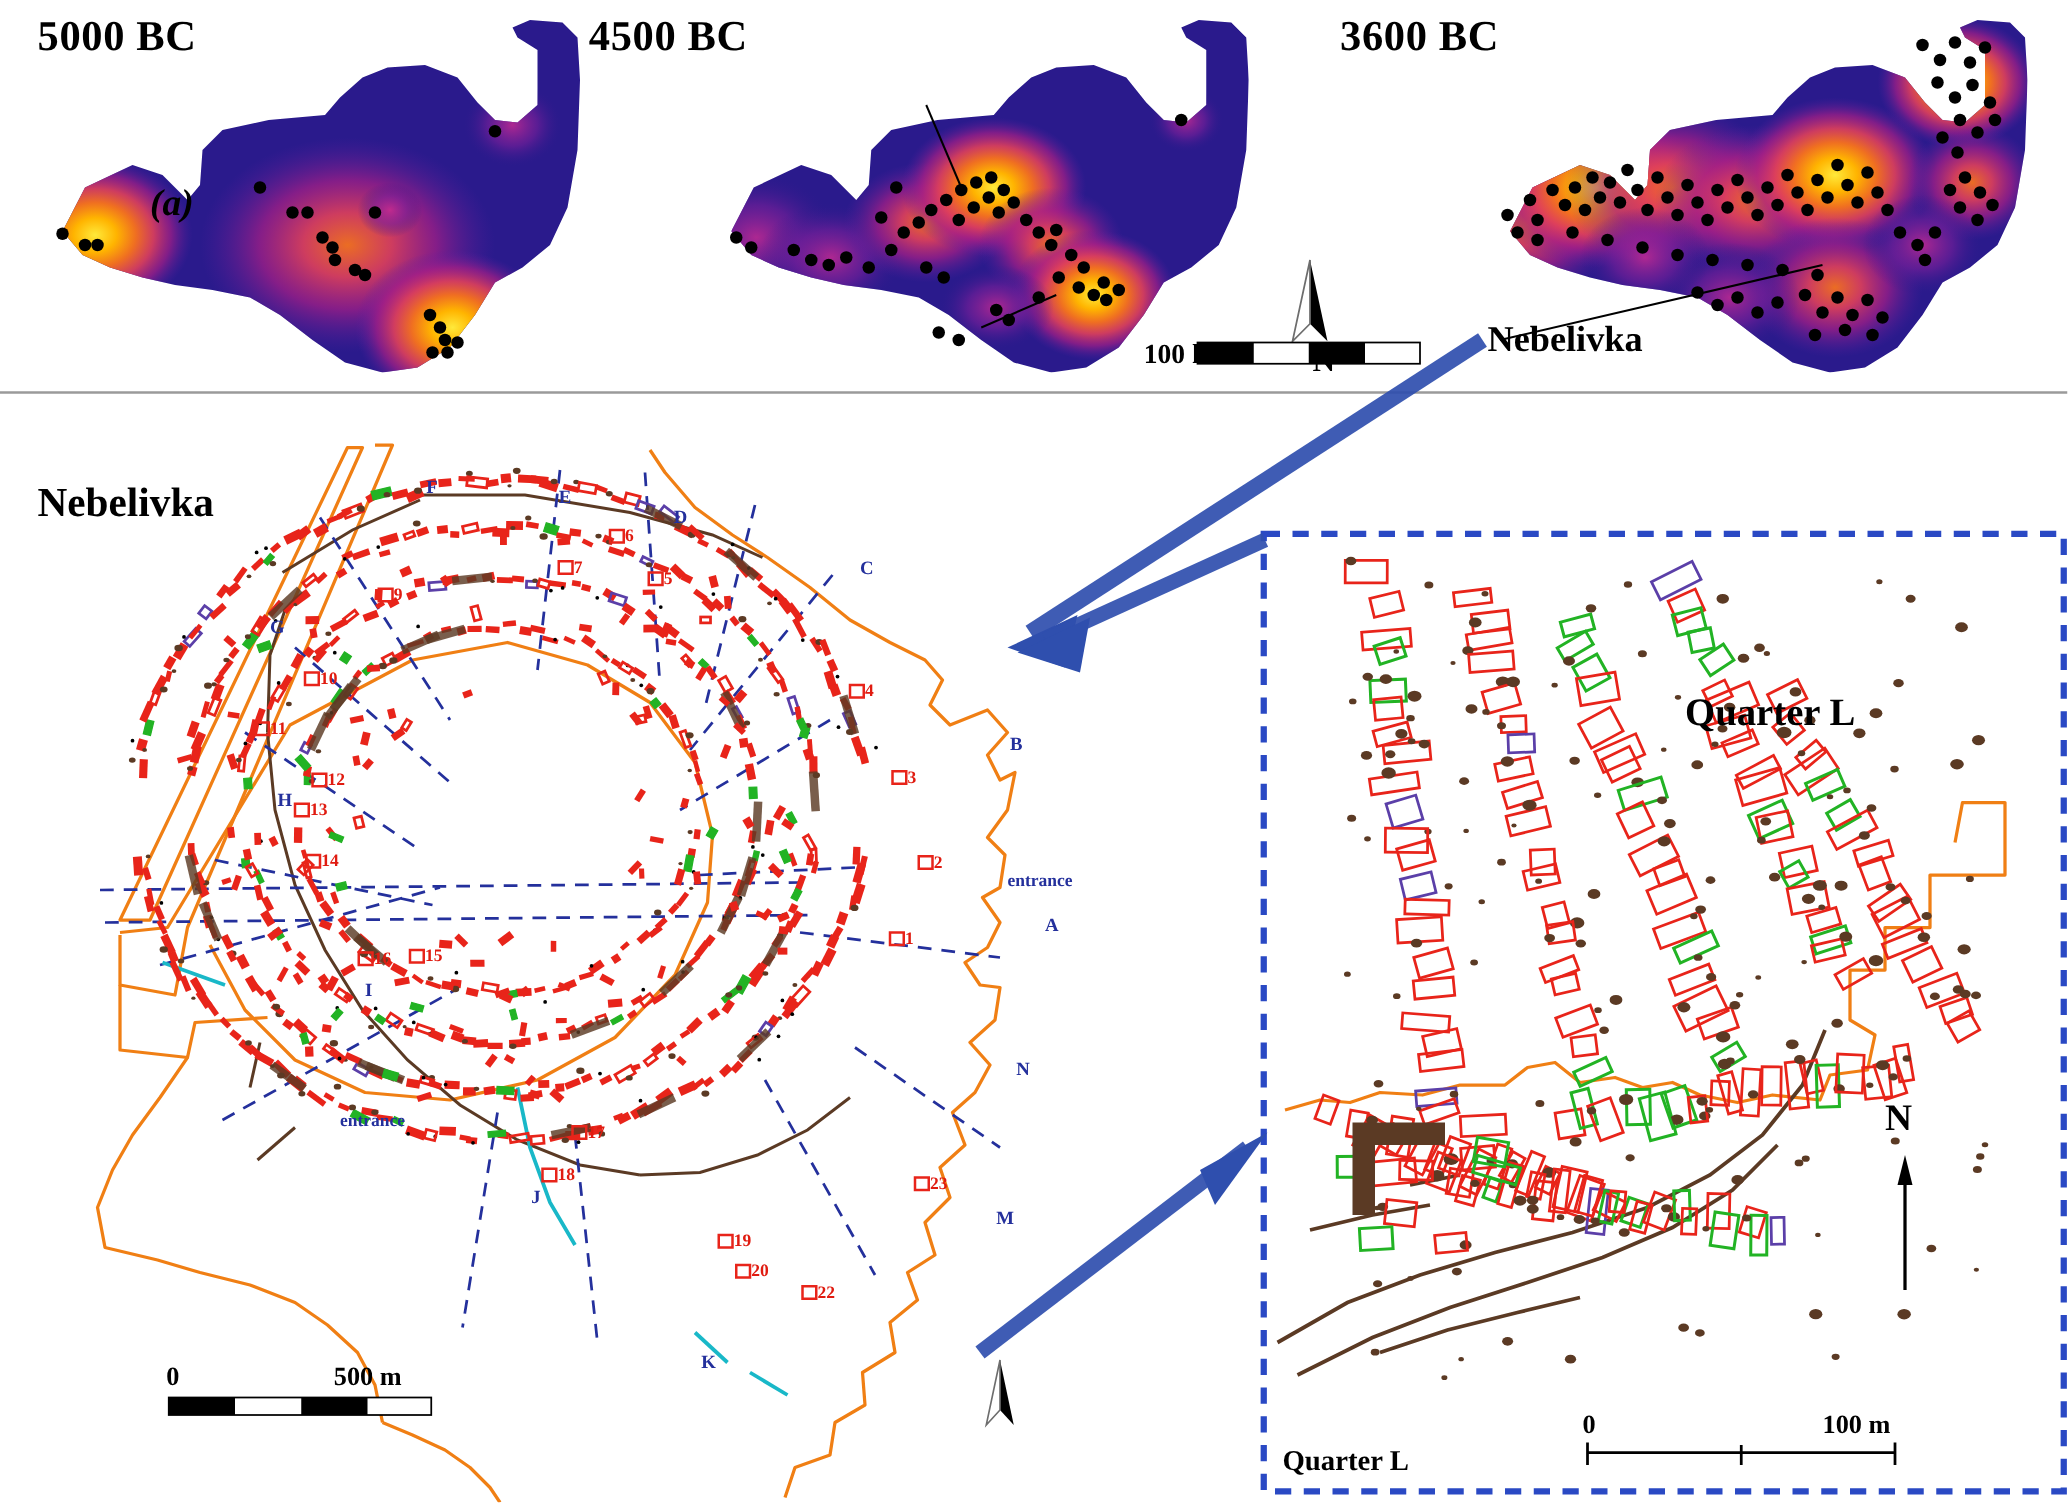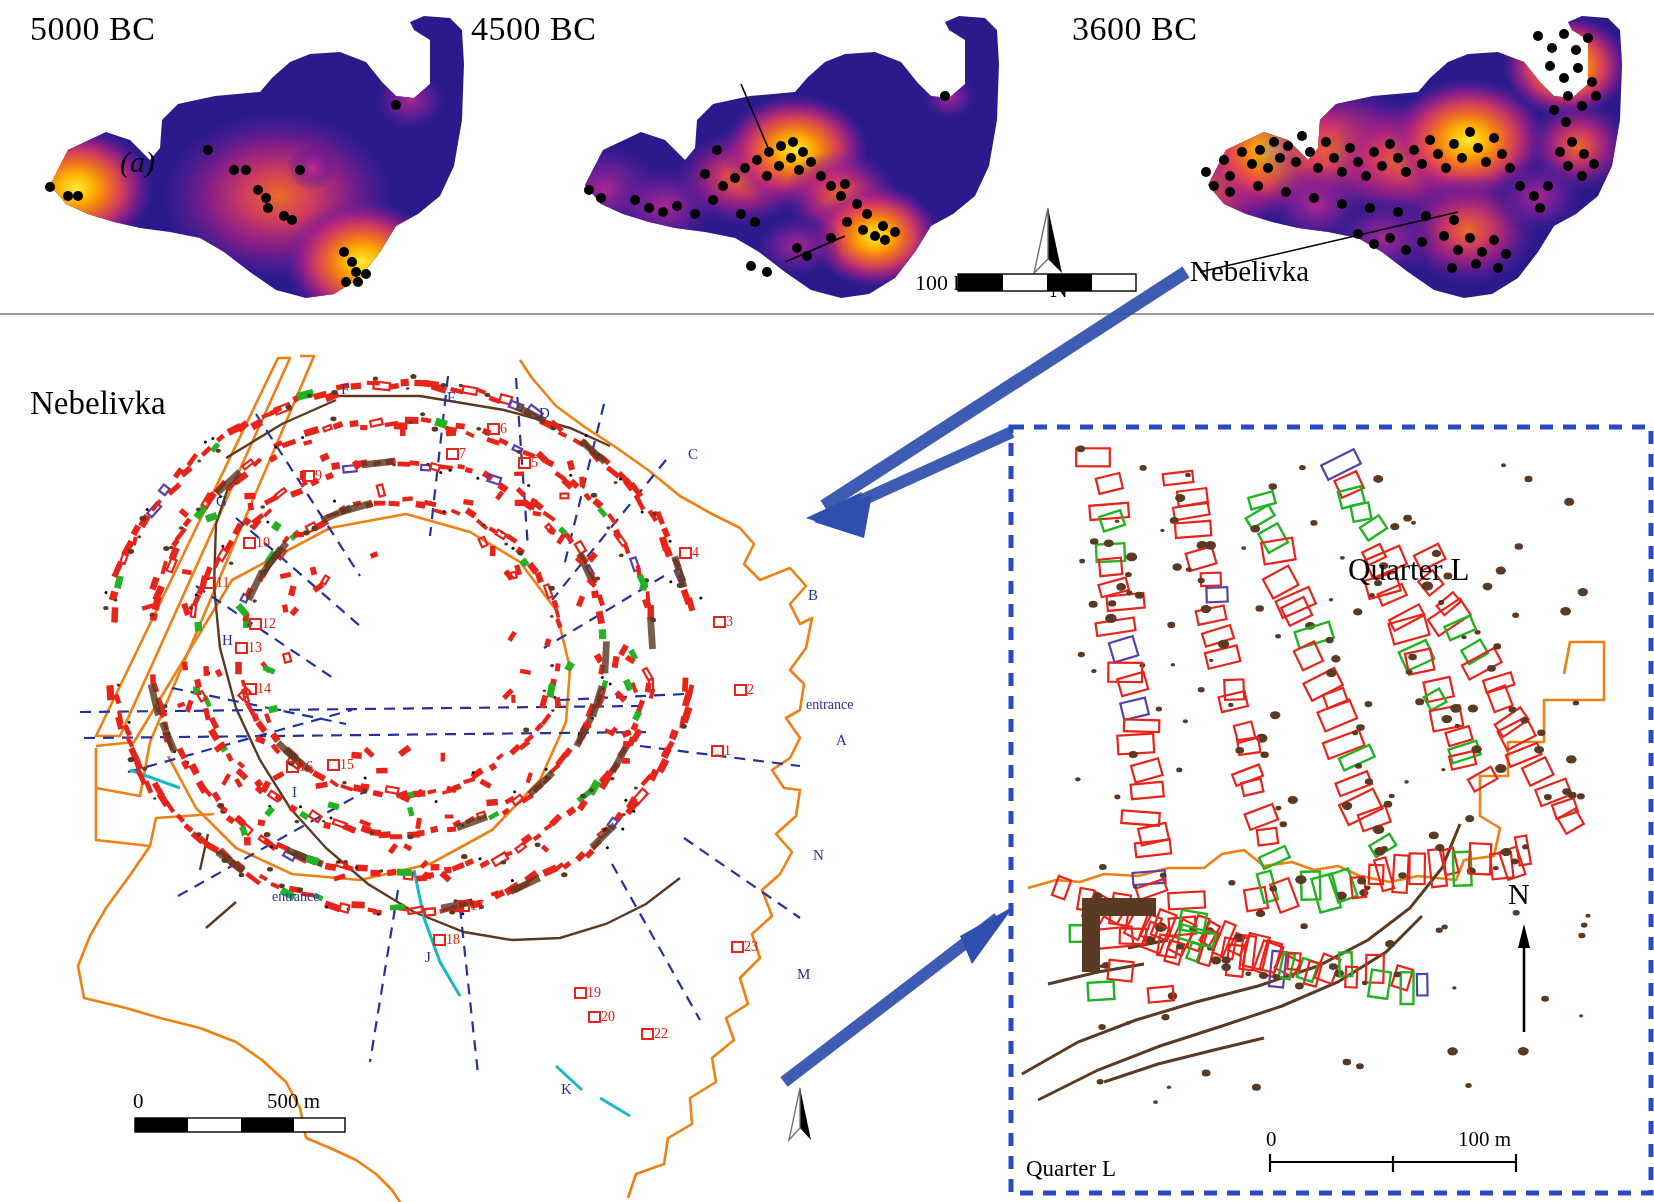--- a/index.html
+++ b/index.html
@@ -1,19 +1,19 @@
 <!DOCTYPE html>
 <html><head>
 <meta charset="utf-8">
 <title>Nebelivka figure</title>
 <style>
   html,body{margin:0;padding:0;background:#fff;}
   body{width:1654px;height:1202px;position:relative;overflow:hidden;
        font-family:"Liberation Serif", serif;color:#000;}
-  .fig{position:absolute;inset:0;}
+  .fig{position:absolute;inset:0;font-weight:bold;}
   svg{display:block;}
   .abs{position:absolute;}
 
   .panel-title{font-size:34px;font-family:"Liberation Serif",serif;letter-spacing:.5px;}
   .sublabel-a{font-size:30px;font-style:italic;font-family:"Liberation Serif",serif;}
   .site-name{font-size:29px;font-family:"Liberation Serif",serif;}
   .scale-txt{font-size:22px;font-family:"Liberation Serif",serif;}
   .scale-txt-sm{font-size:21px;font-family:"Liberation Serif",serif;}
   .n-letter{font-size:25px;font-family:"Liberation Serif",serif;}
   .n-letter-big{font-size:30px;font-family:"Liberation Serif",serif;}

